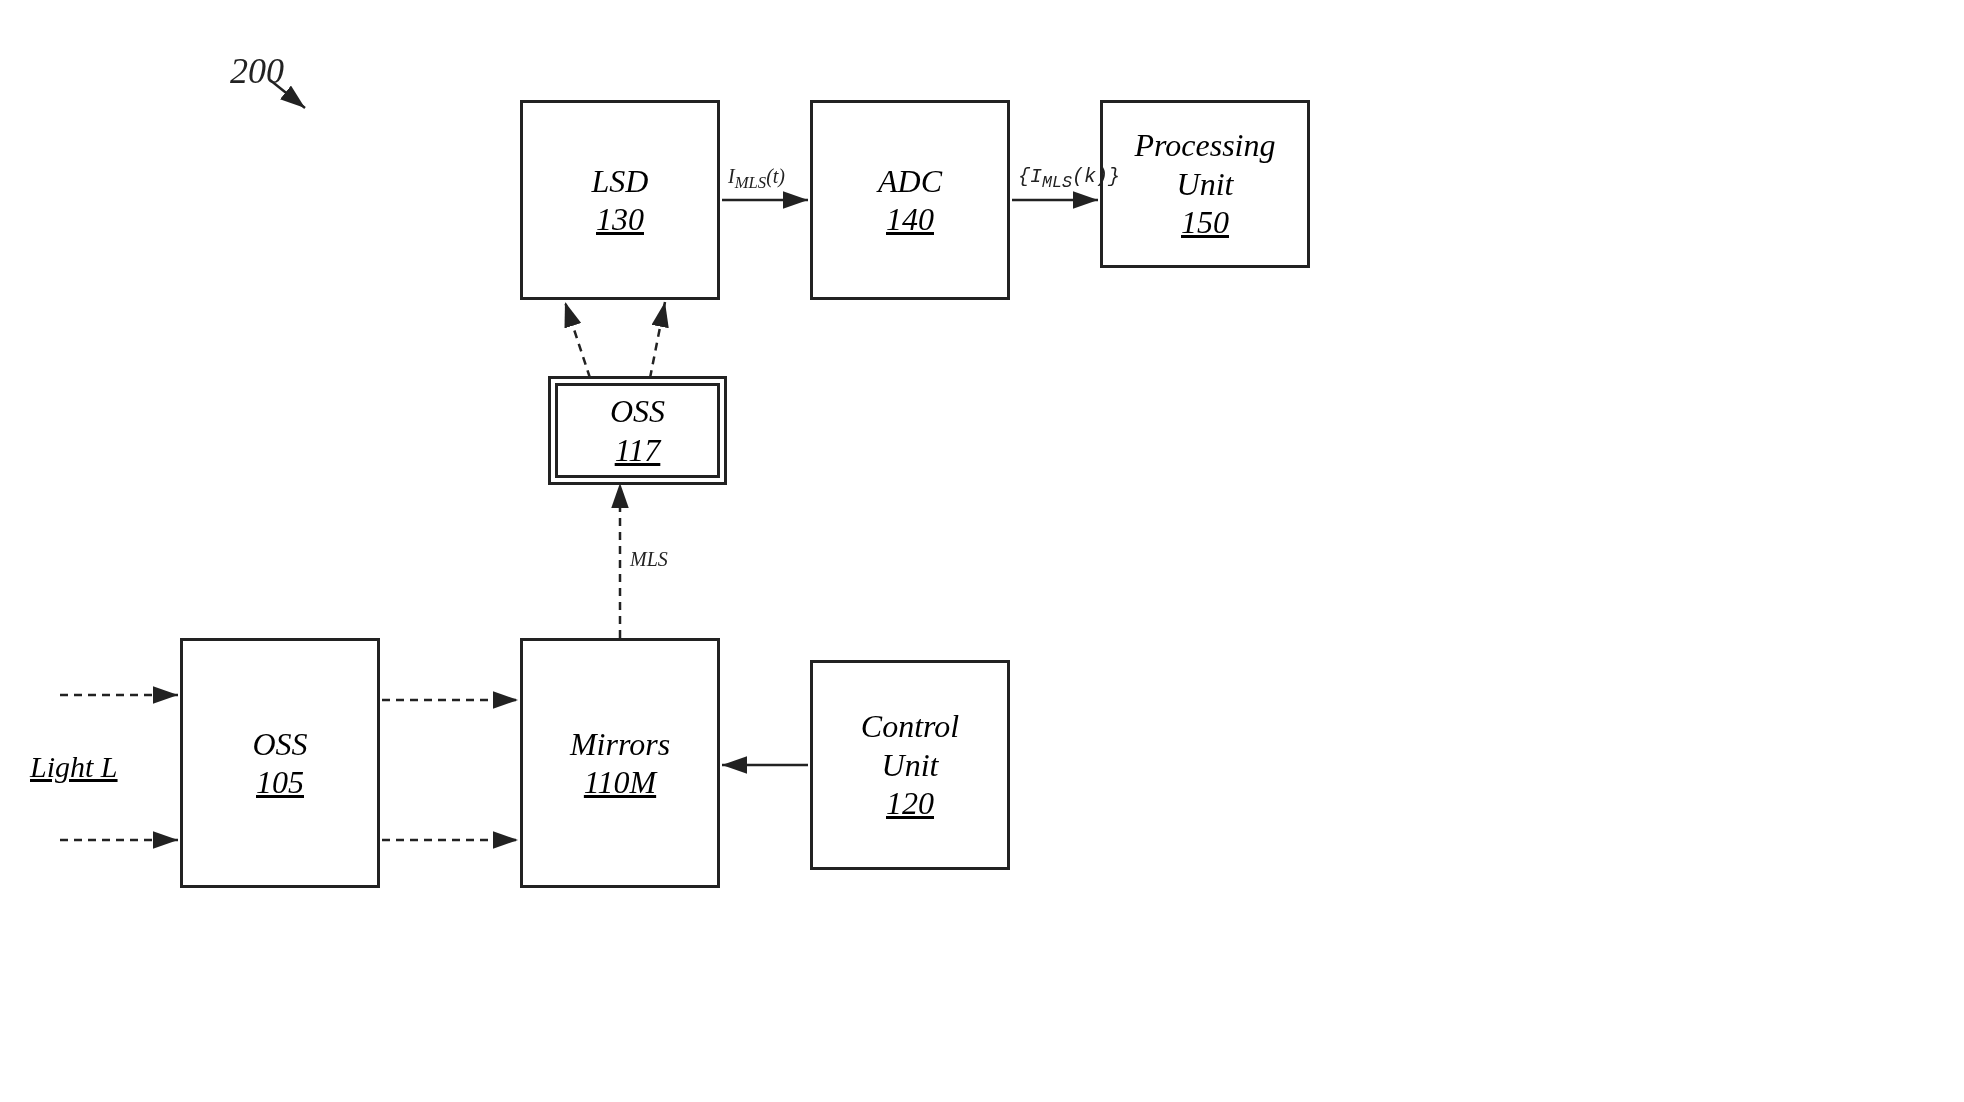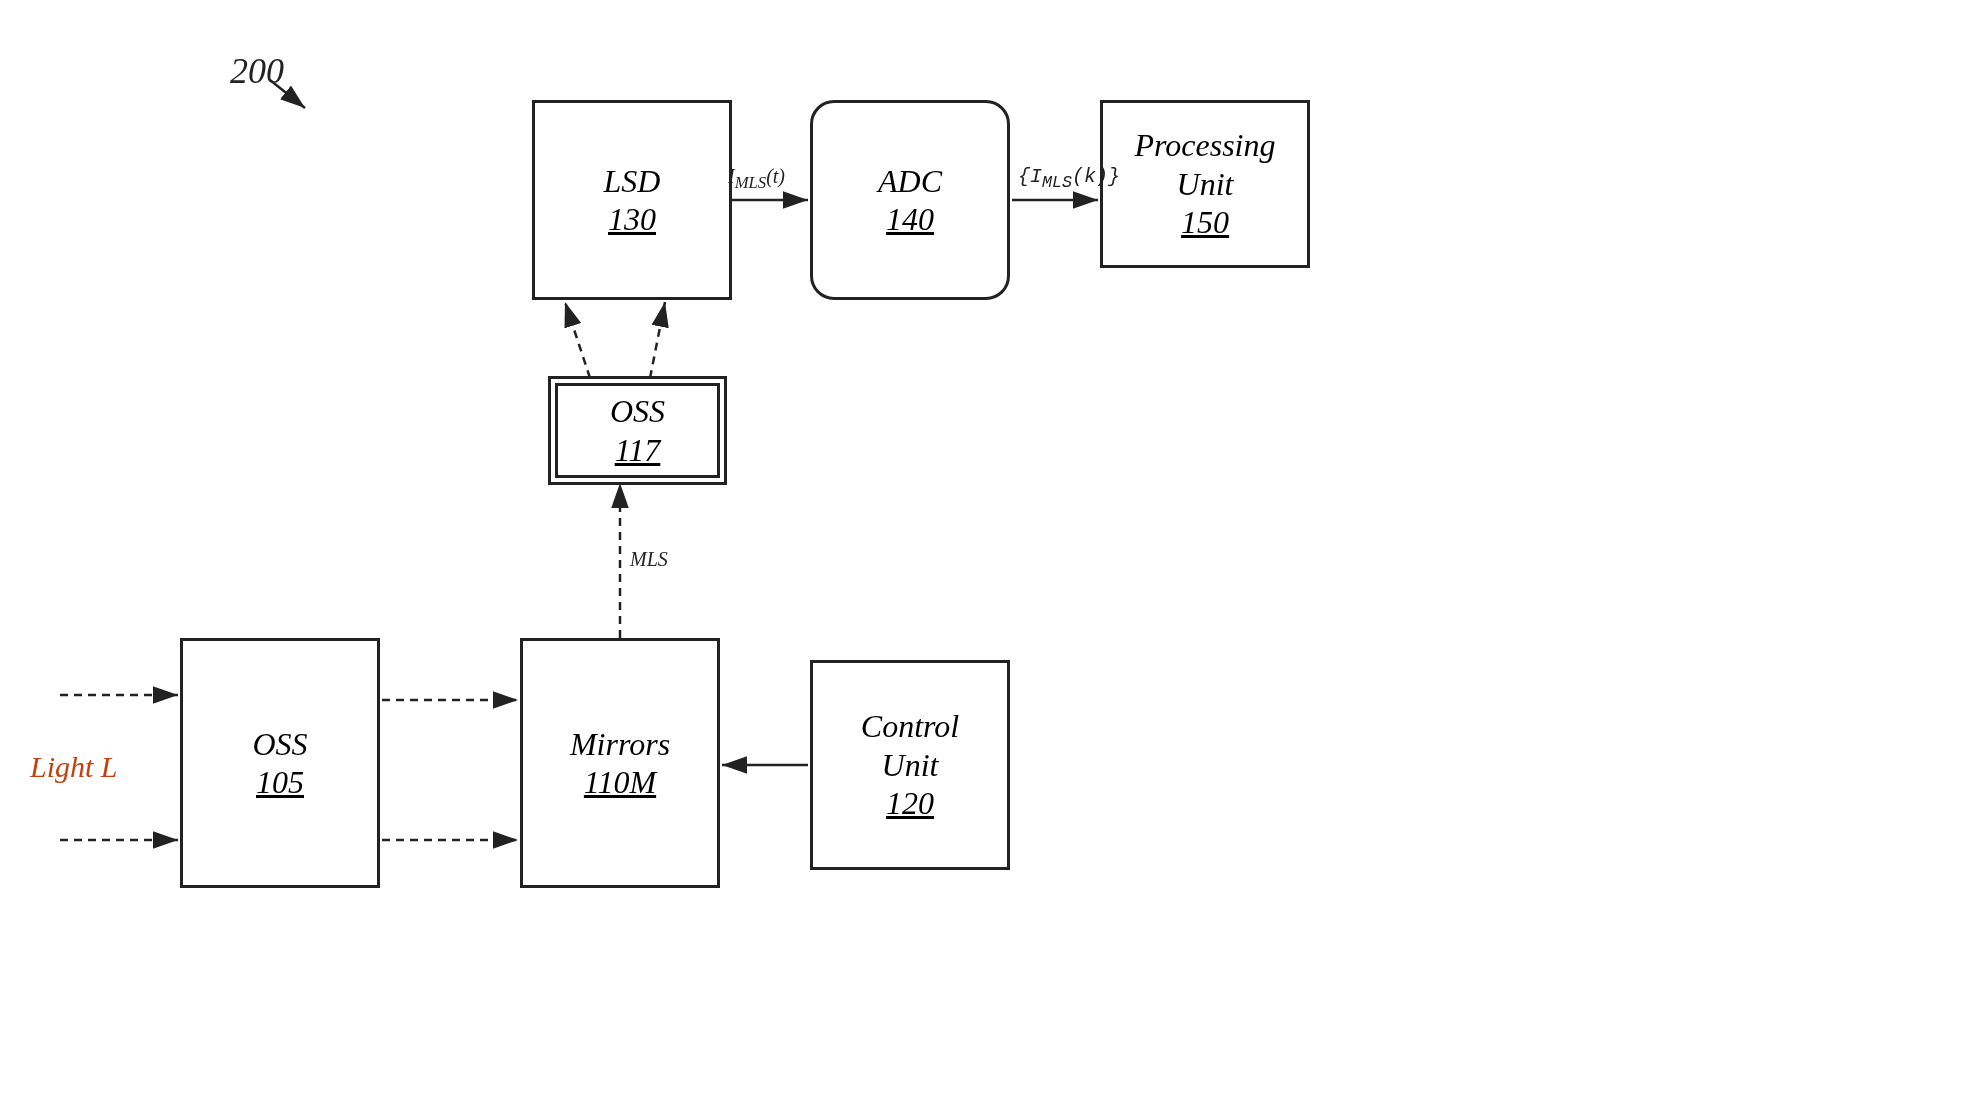--- a/index.html
+++ b/index.html
@@ -57,21 +57,22 @@
       position: absolute;
       font-style: italic;
       font-size: 36px;
       color: #222;
     }
     
     .light-label {
       position: absolute;
       font-style: italic;
       font-size: 30px;
-      color: #c2410c;
+      color: #000000;
+      text-decoration: underline;
     }
 
     svg.arrows {
       position: absolute;
       top: 0; left: 0;
       width: 1964px;
       height: 1102px;
       pointer-events: none;
     }
   </style>
@@ -108,26 +109,26 @@
 
     <line x1="382" y1="840" x2="518" y2="840" stroke="#222" stroke-width="2.5" stroke-dasharray="8,6" marker-end="url(#arrowhead)"></line>
 
     <line x1="808" y1="765" x2="722" y2="765" stroke="#222" stroke-width="2.5" marker-end="url(#arrowhead)"></line>
 
     <line x1="60" y1="695" x2="178" y2="695" stroke="#222" stroke-width="2.5" stroke-dasharray="8,6" marker-end="url(#arrowhead)"></line>
 
     <line x1="60" y1="840" x2="178" y2="840" stroke="#222" stroke-width="2.5" stroke-dasharray="8,6" marker-end="url(#arrowhead)"></line>
   </svg>
 
-  <div class="block" style="left:532px; top:100px; width:200px; height:200px;">
+  <div class="block" style="left:520px; top:100px; width:200px; height:200px;">
     <span class="block-label">LSD</span>
     <span class="block-number">130</span>
   </div>
 
-  <div class="block" style="left:810px; top:100px; width:200px; height:200px;border-radius:24px;">
+  <div class="block" style="left:810px; top:100px; width:200px; height:200px;">
     <span class="block-label">ADC</span>
     <span class="block-number">140</span>
   </div>
 
   <div class="block" style="left:1100px; top:100px; width:210px; height:168px;">
     <span class="block-label">Processing<br>Unit</span>
     <span class="block-number">150</span>
   </div>
 
   <div class="block double-border" style="left:555px; top:383px; width:165px; height:95px;">

